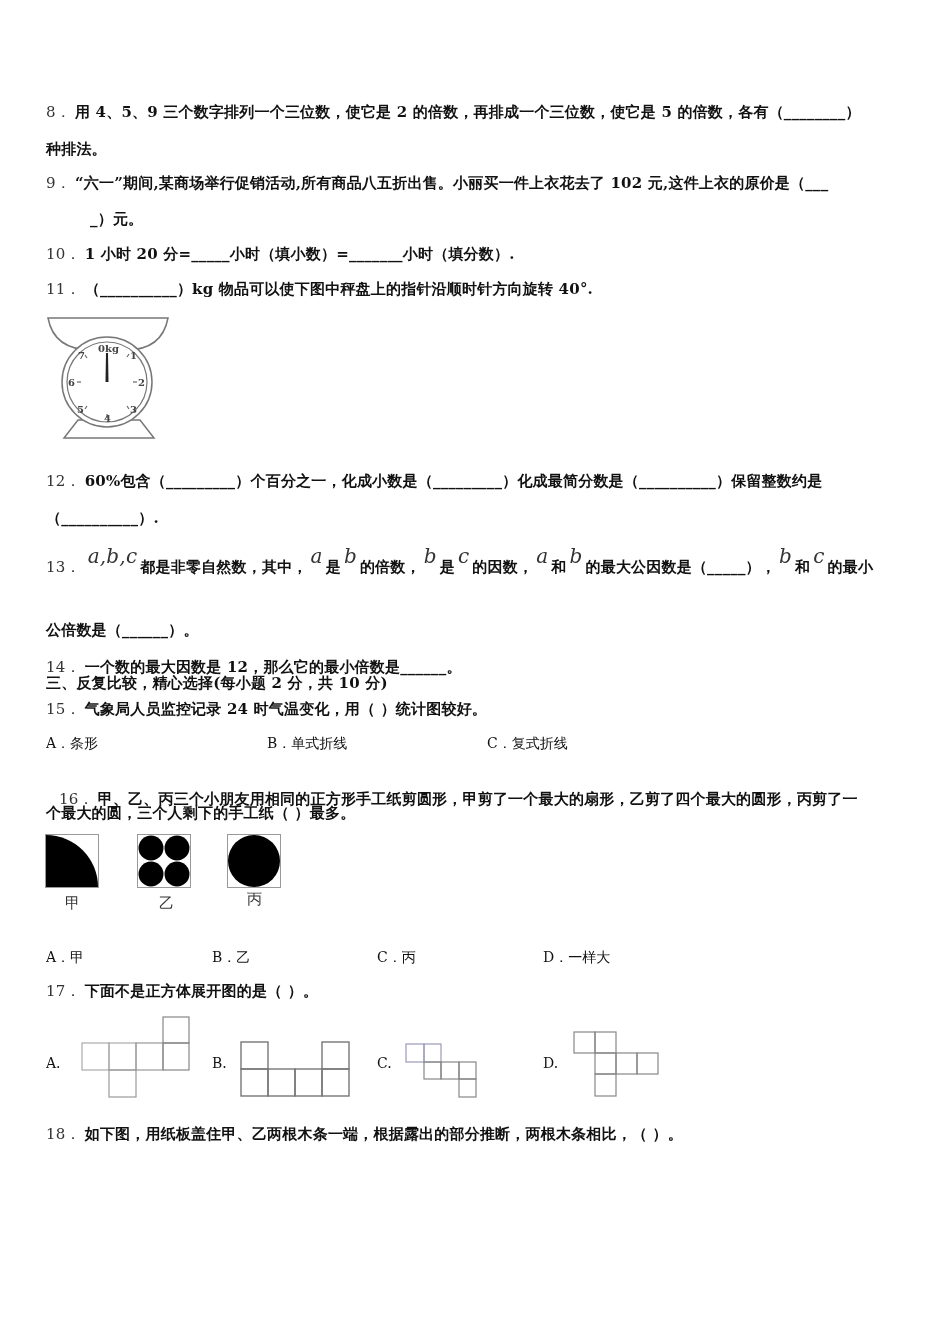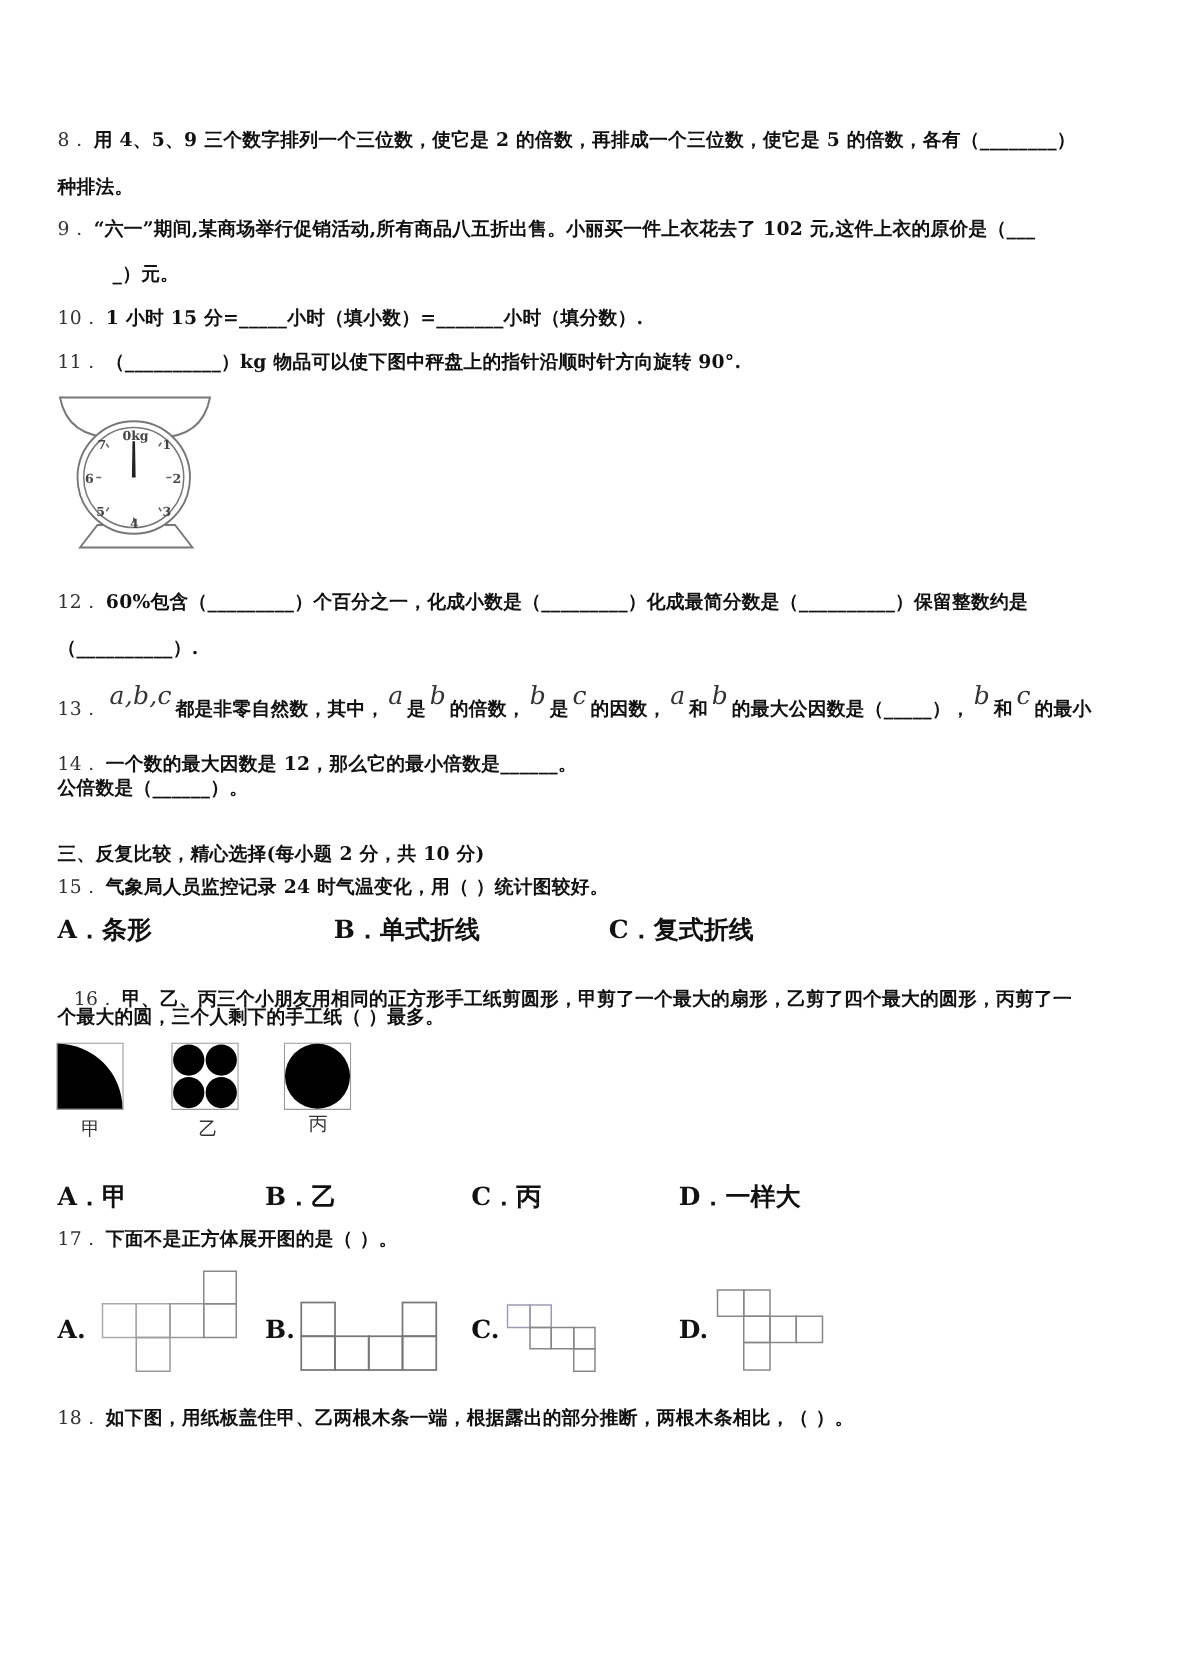--- a/index.html
+++ b/index.html
@@ -7,21 +7,21 @@
     width: 950px; height: 1344px; position: relative; overflow: hidden;
     font-family: "DejaVu Serif", "Liberation Serif", serif;
     color: #111;
   }
   .line {
     position: absolute; left: 46px; font-size: 15px; line-height: 20px;
     white-space: nowrap; font-weight: bold; letter-spacing: 0.2px;
   }
   .num { font-weight: normal; color: #333; margin-right: 4px; }
   .it { font-family: "DejaVu Serif", serif; font-style: italic; font-weight: normal; font-size: 20px; color: #333; position: relative; top: -9px; margin: 0 3px; }
-  .opt { position: absolute; font-size: 20px; font-weight: bold; line-height: 20px; white-space: nowrap; }
+  .opt { position: absolute; font-size: 14px; font-weight: normal; line-height: 20px; white-space: nowrap; }
   .fig { position: absolute; }
   .caption { position: absolute; font-size: 15px; font-weight: normal; color: #333; font-family: "DejaVu Serif", serif; }
 </style>
 </head>
 <body>
 
 <div class="line" style="top:102px;">
   <span class="num">8．</span><span>用 4、5、9 三个数字排列一个三位数，使它是 2 的倍数，再排成一个三位数，使它是 5 的倍数，各有（________）</span>
 </div>
 <div class="line" style="top:139px;">
@@ -29,25 +29,25 @@
 </div>
 
 <div class="line" style="top:173px;">
   <span class="num">9．</span><span>“六一”期间,某商场举行促销活动,所有商品八五折出售。小丽买一件上衣花去了 102 元,这件上衣的原价是（___</span>
 </div>
 <div class="line" style="top:209px;margin-left:44px;">
   <span>_）元。</span>
 </div>
 
 <div class="line" style="top:244px;">
-  <span class="num">10．</span><span>1 小时 15 分=_____小时（填小数）=_______小时（填分数）.</span>
+  <span class="num">10．</span><span>1 小时 20 分=_____小时（填小数）=_______小时（填分数）.</span>
 </div>
 
 <div class="line" style="top:279px;">
-  <span class="num">11．</span><span>（__________）kg 物品可以使下图中秤盘上的指针沿顺时针方向旋转 90°.</span>
+  <span class="num">11．</span><span>（__________）kg 物品可以使下图中秤盘上的指针沿顺时针方向旋转 40°.</span>
 </div>
 
 <svg class="fig" style="left:44px; top:312px;" width="130" height="130" viewBox="0 0 130 130">
 
   <path d="M4 6 L124 6 Q118 38 82 38 L48 38 Q10 38 4 6 Z" fill="#fff" stroke="#777" stroke-width="1.5"></path>
 
   <path d="M34 108 L96 108 L110 126 L20 126 Z" fill="#fff" stroke="#777" stroke-width="1.5"></path>
 
   <circle cx="63" cy="70" r="45" fill="#fff" stroke="#777" stroke-width="1.5"></circle>
   <circle cx="63" cy="70" r="40" fill="#fff" stroke="#777" stroke-width="1.2"></circle>
@@ -84,21 +84,21 @@
   <span>（__________）.</span>
 </div>
 
 <div class="line" style="top:555px;">
   <span class="num">13．</span><span class="it">a,b,c</span><span>都是非零自然数，其中，</span><span class="it">a</span><span>是</span><span class="it">b</span><span>的倍数，</span><span class="it">b</span><span>是</span><span class="it">c</span><span>的因数，</span><span class="it">a</span><span>和</span><span class="it">b</span><span>的最大公因数是（_____），</span><span class="it">b</span><span>和</span><span class="it">c</span><span>的最小</span>
 </div>
 <div class="line" style="top:605px;margin-top:15px;">
   <span>公倍数是（______）。</span>
 </div>
 
-<div class="line" style="top:601px;">
+<div class="line" style="top:657px;">
   <span class="num">14．</span><span>一个数的最大因数是 12，那么它的最小倍数是______。</span>
 </div>
 
 <div class="line" style="top:673px;">
   <span>三、反复比较，精心选择(每小题 2 分，共 10 分)</span>
 </div>
 
 <div class="line" style="top:699px;">
   <span class="num">15．</span><span>气象局人员监控记录 24 时气温变化，用（    ）统计图较好。</span>
 </div>

